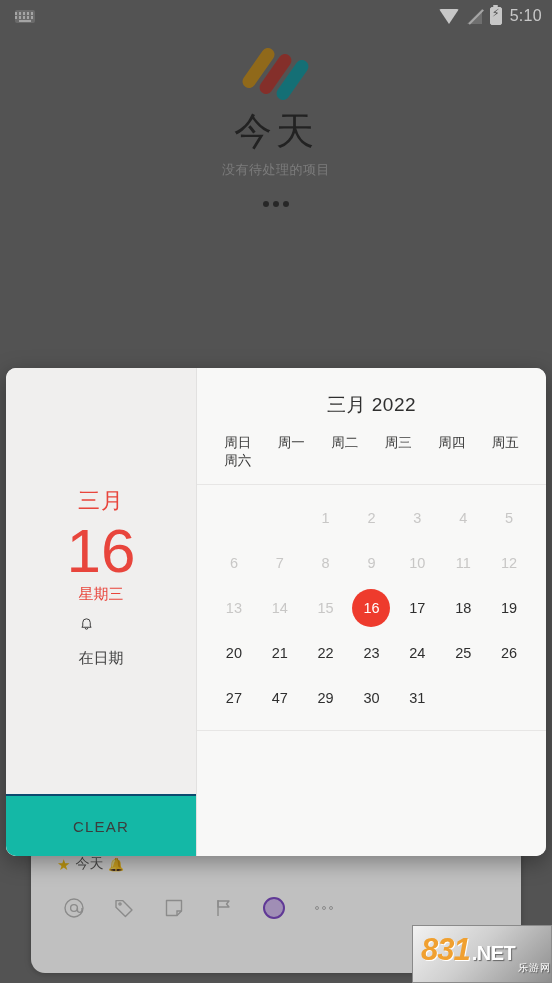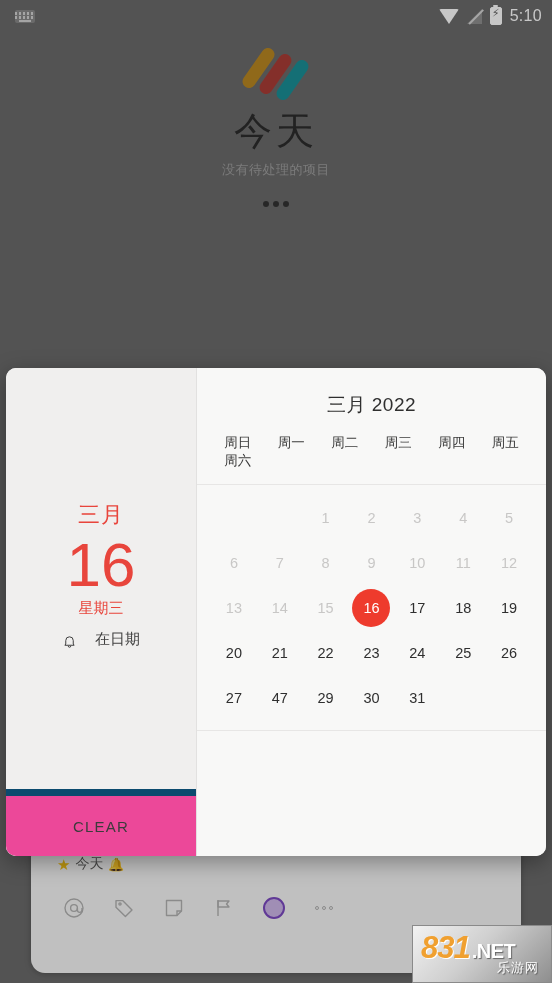--- a/index.html
+++ b/index.html
@@ -267,34 +267,35 @@
   #sel-time {
     font-size: 24px;
     color: #4a4a4a;
     margin-top: 16px;
   }
   #sel-reminder {
     margin-top: 12px;
     font-size: 15px;
     color: #3f3f3f;
     display: flex;
-    align-items: flex-end;
+    align-items: flex-start;
     gap: 18px;
+    flex-direction: column;
   }
   #sel-reminder svg { display: block; }
   #clear-button {
     height: 60px;
-    border-top: 7px solid #0c4a6e;
+    border-top: 2px solid #0c4a6e;
     display: flex;
     align-items: center;
     justify-content: center;
     font-size: 15px;
     letter-spacing: 1.2px;
     color: #3c3c3c;
-    background: #ec4899;
+    background: #14b8a6;
     cursor: pointer;
   }
 
   #dialog-right {
     flex: 1;
     display: flex;
     flex-direction: column;
     background: #f8f8f7;
   }
   #cal-header {
@@ -385,23 +386,23 @@
   }
   #wm-net {
     font-size: 20px;
     font-weight: bold;
     color: #ffffff;
     text-shadow: 1px 1px 1px #666666;
     letter-spacing: -.5px;
   }
   #wm-row2 {
     text-align: right;
-    padding-right: 12px;
+    padding-right: 0;
     margin-top: -4px;
-    font-size: 13px;
+    font-size: 10px;
     color: #ffffff;
     letter-spacing: 1px;
     text-shadow: 1px 1px 1px #555555;
   }
 </style>
 </head>
 <body>
 
 <div id="screen">
 

